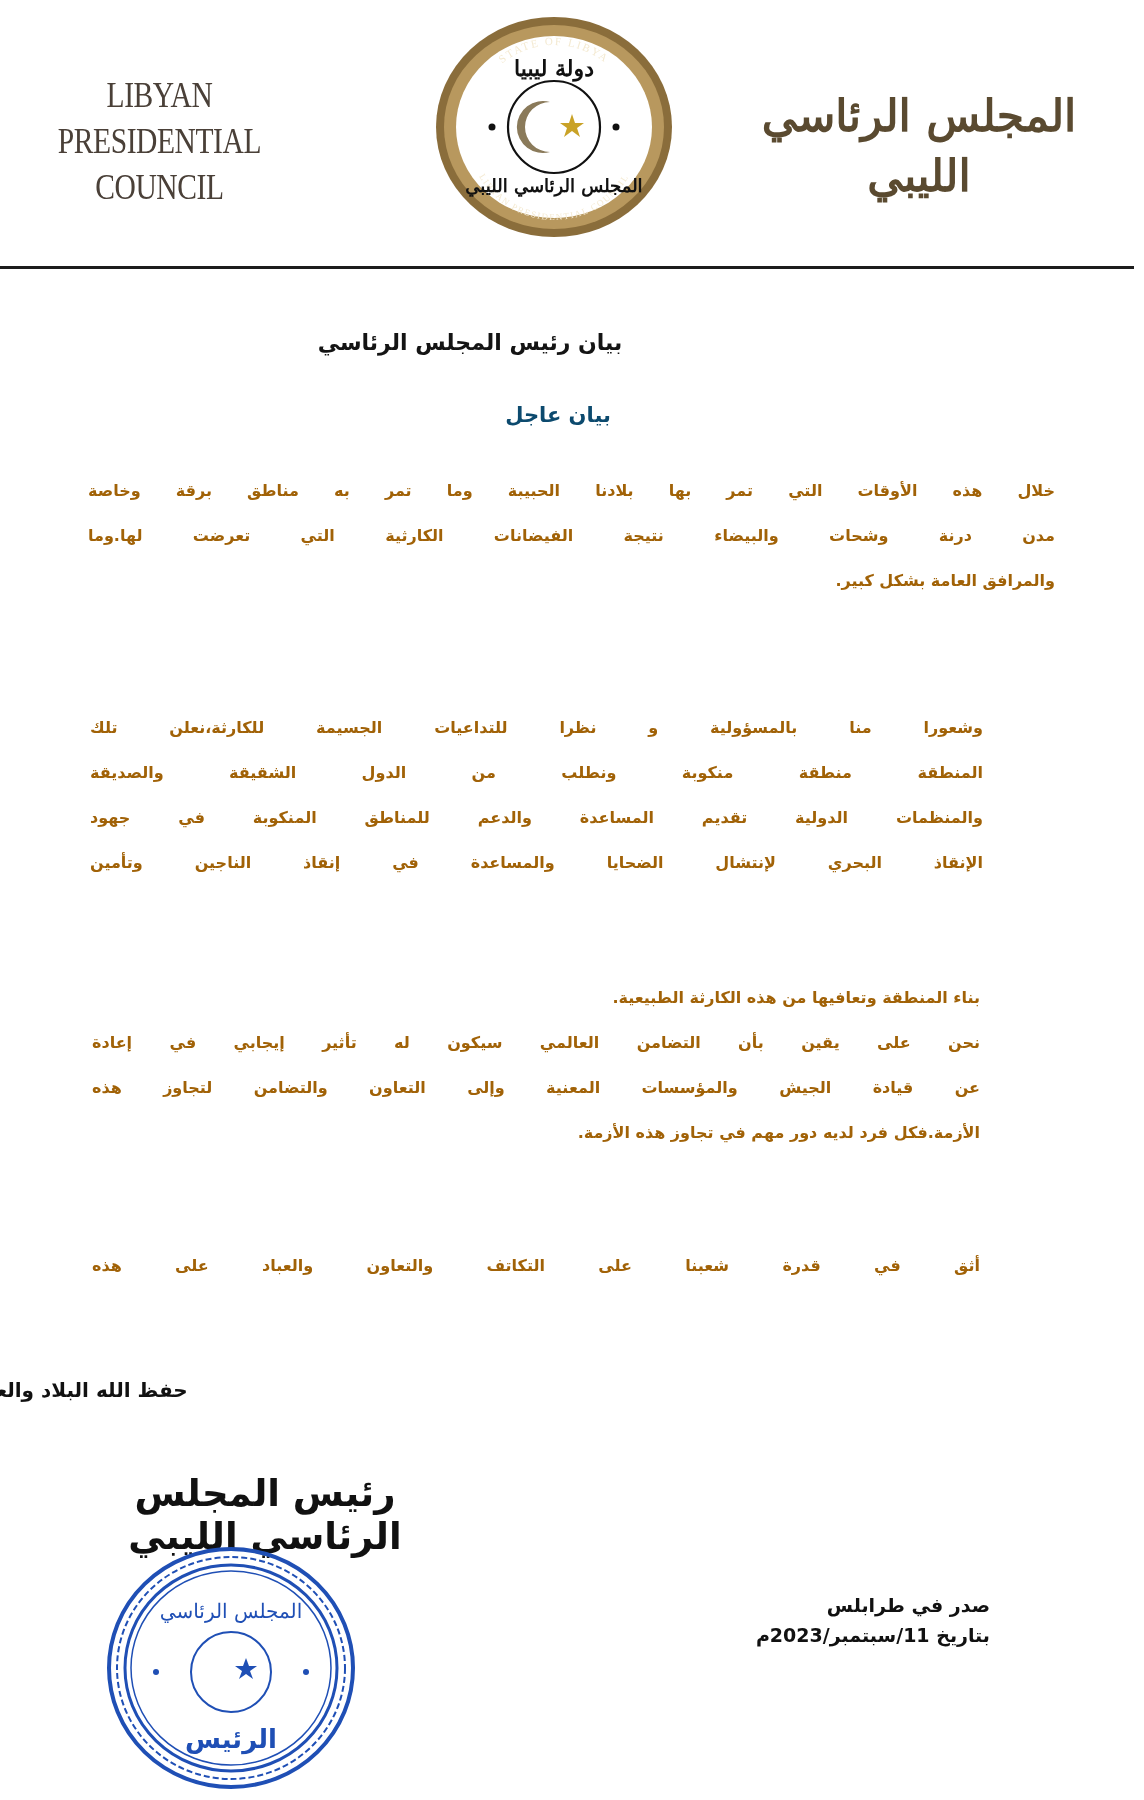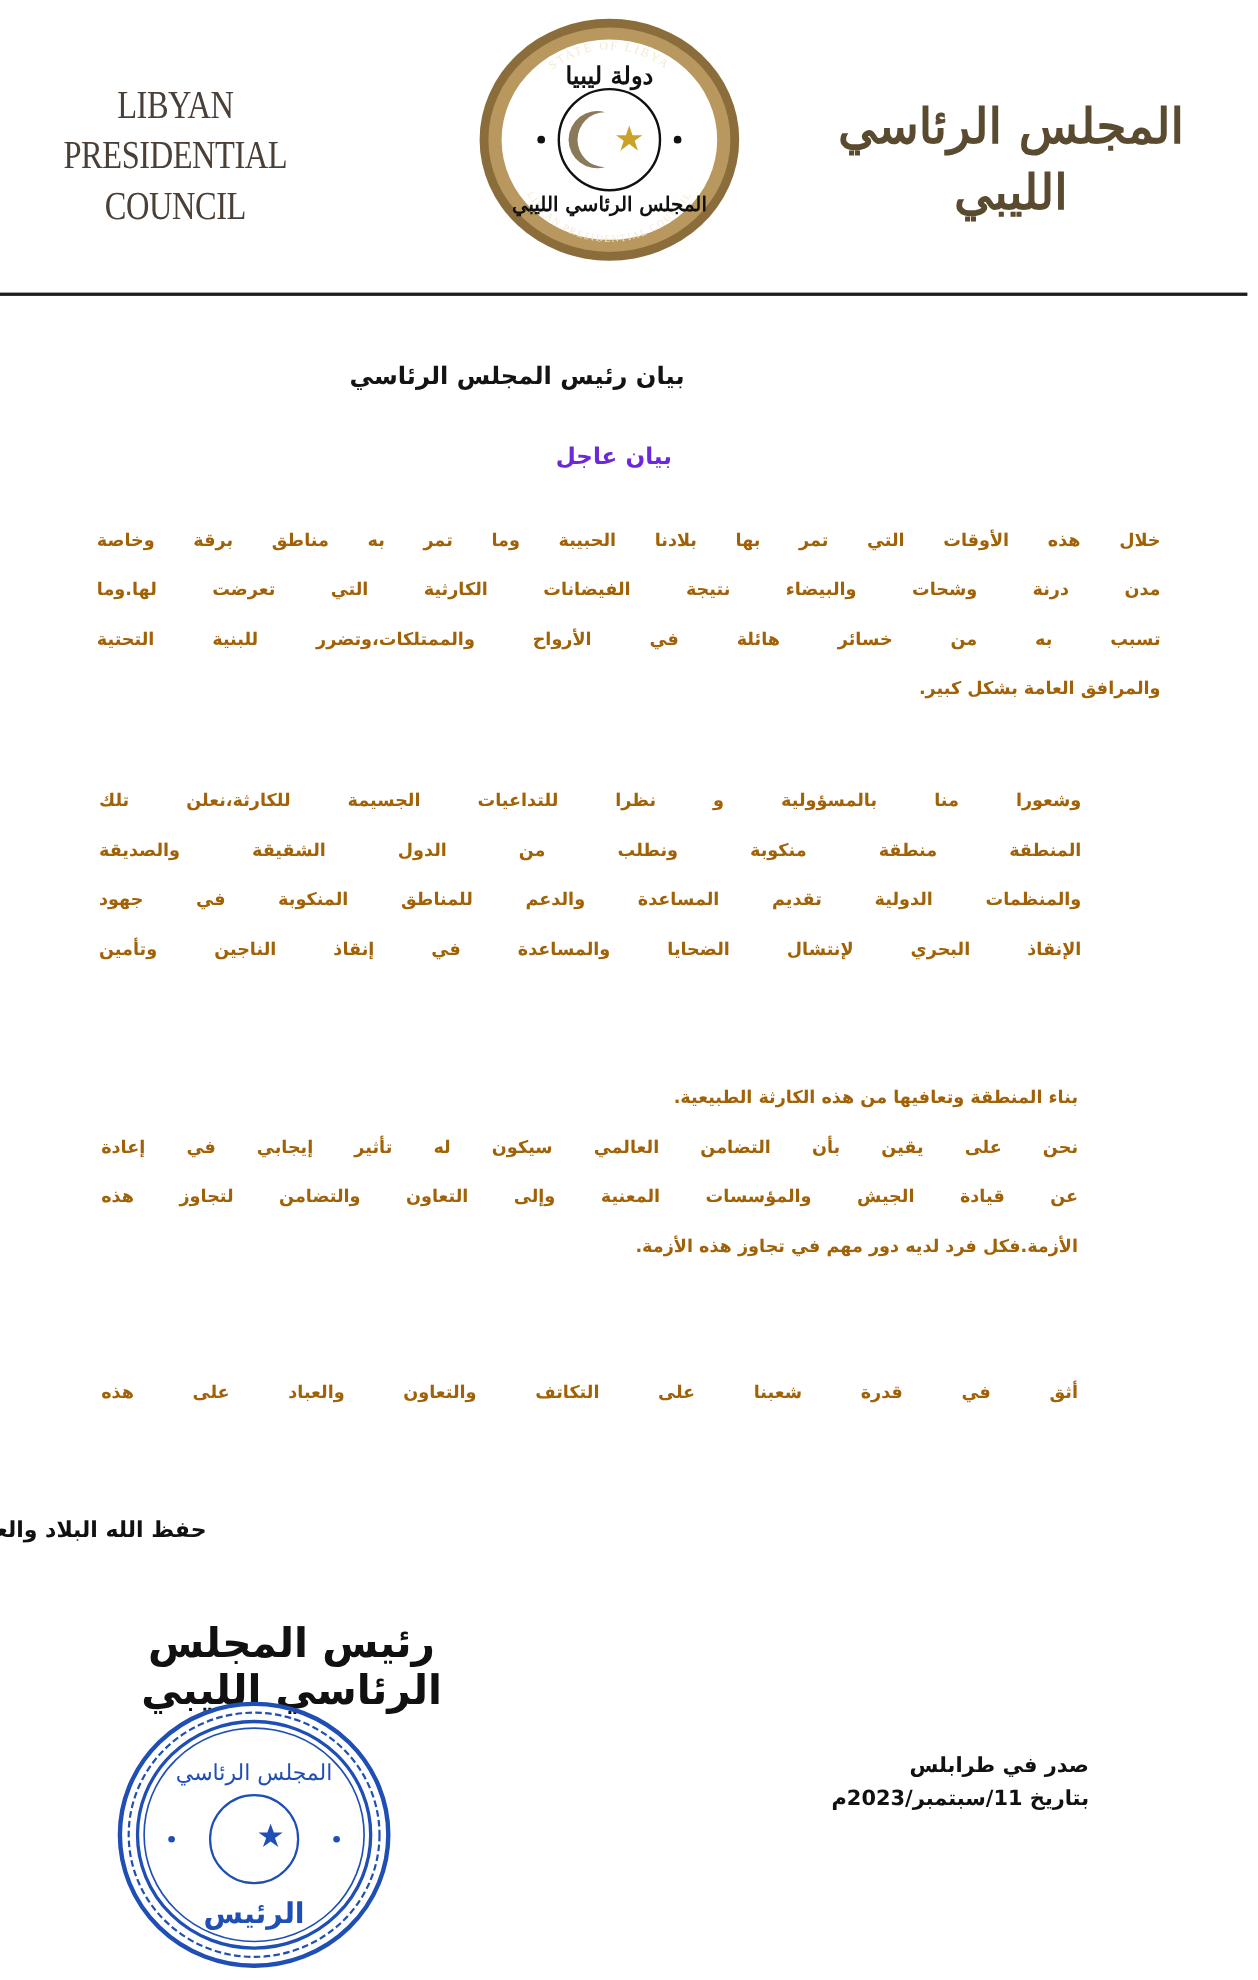--- a/index.html
+++ b/index.html
@@ -15,21 +15,21 @@
                direction: rtl; font-family: "DejaVu Serif", serif; font-size: 44px; font-weight: bold;
                color: #5a4a30; line-height: 60px; }
 
   .seal { position: absolute; left: 432px; top: 14px; width: 244px; height: 226px; }
 
   .divider { position: absolute; left: 0; top: 266px; width: 1134px; height: 3px; background: #1d1d1d; }
 
   .title { position: absolute; left: 0; width: 940px; top: 330px; text-align: center; direction: rtl;
            font-size: 22px; font-weight: bold; color: #141414; }
   .subtitle { position: absolute; left: 0; width: 1144px; top: 403px; text-align: center; direction: rtl;
-           font-size: 21px; font-weight: bold; color: #6d28d9; }
+           font-size: 21px; font-weight: bold; color: #0c4a6e; }
   .subtitle span { position: relative; left: -14px; }
 
   .para { position: absolute; direction: rtl; text-align: justify; font-weight: bold; color: #a16207;
           font-size: 16px; line-height: 45px; }
   .para .ln { display: block; text-align-last: justify; white-space: nowrap; height: 45px; overflow: hidden; }
   .para .ln.last { text-align-last: right; }
 
   #p1 { top: 468px; left: 88px; width: 967px; }
   #p2 { top: 705px; left: 90px; width: 893px; }
   #p3 { top: 975px; left: 92px; width: 888px; }
@@ -83,21 +83,20 @@
 <div class="header-ar">المجلس الرئاسي الليبي</div>
 
 <div class="divider"></div>
 
 <div class="title">بيان رئيس المجلس الرئاسي</div>
 <div class="subtitle"><span>بيان عاجل</span></div>
 
 <div class="para" id="p1">
   <span class="ln">خلال هذه الأوقات التي تمر بها بلادنا الحبيبة وما تمر به مناطق برقة وخاصة</span>
   <span class="ln">مدن درنة وشحات والبيضاء نتيجة الفيضانات الكارثية التي تعرضت لها.وما</span>
-  <span class="ln">تسبب به من خسائر هائلة في الأرواح والممتلكات،وتضرر للبنية التحتية</span>
   <span class="ln last">والمرافق العامة بشكل كبير.</span>
 </div>
 
 <div class="para" id="p2">
   <span class="ln">وشعورا منا بالمسؤولية و نظرا للتداعيات الجسيمة للكارثة،نعلن تلك</span>
   <span class="ln">المنطقة منطقة منكوبة ونطلب من الدول الشقيقة والصديقة</span>
   <span class="ln">والمنظمات الدولية تقديم المساعدة والدعم للمناطق المنكوبة في جهود</span>
   <span class="ln">الإنقاذ البحري لإنتشال الضحايا والمساعدة في إنقاذ الناجين وتأمين</span>
 </div>
 

